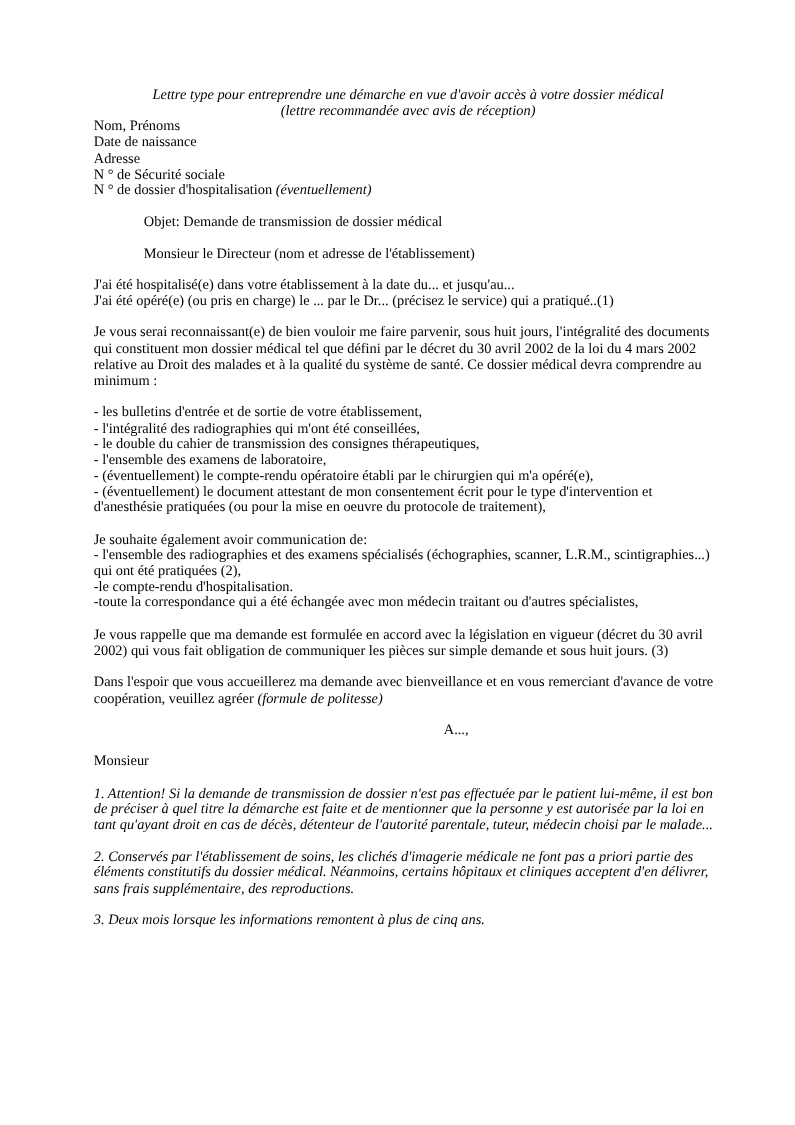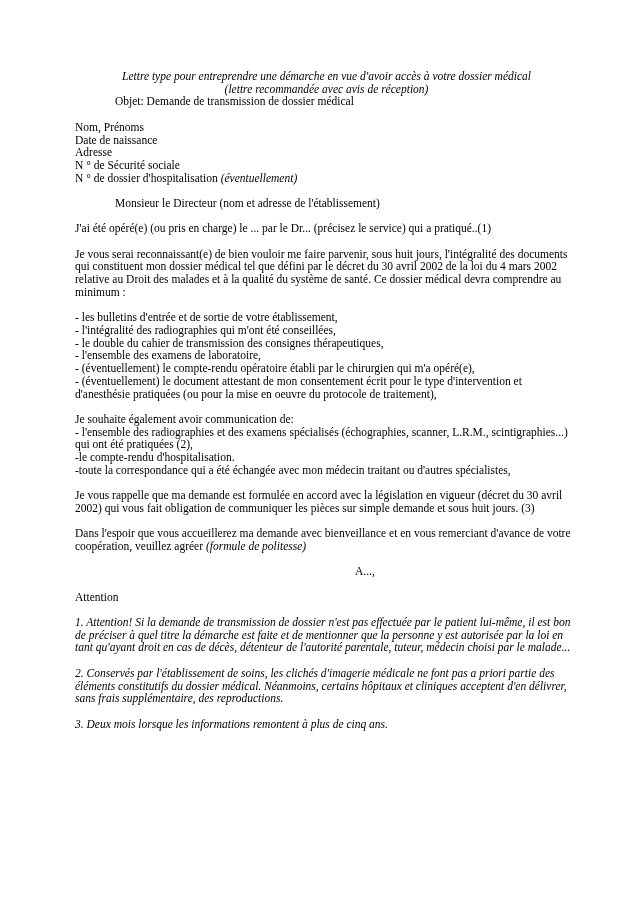--- a/index.html
+++ b/index.html
@@ -37,33 +37,34 @@
 </head>
 <body>
 
 <div class="page">
 
   <div class="block no-gap title-block">
     <div>Lettre type pour entreprendre une démarche en vue d'avoir accès à votre dossier médical</div>
     <div>(lettre recommandée avec avis de réception)</div>
   </div>
 
-  <div class="block indent">Objet: Demande de transmission de dossier médical</div>
-
   <div class="block">
     <div>Nom, Prénoms</div>
     <div>Date de naissance</div>
     <div>Adresse</div>
     <div>N ° de Sécurité sociale</div>
     <div><span>N ° de dossier d'hospitalisation </span><span class="i">(éventuellement)</span></div>
   </div>
 
+  <div class="block indent">Objet: Demande de transmission de dossier médical</div>
+
   <div class="block indent">Monsieur le Directeur (nom et adresse de l'établissement)</div>
 
   <div class="block">
+    <div>J'ai été hospitalisé(e) dans votre établissement à la date du... et jusqu'au...</div>
     <div>J'ai été opéré(e) (ou pris en charge) le ... par le Dr... (précisez le service) qui a pratiqué..(1)</div>
   </div>
 
   <div class="block">Je vous serai reconnaissant(e) de bien vouloir me faire parvenir, sous huit jours, l'intégralité des documents qui constituent mon dossier médical tel que défini par le décret du 30 avril 2002 de la loi du 4 mars 2002 relative au Droit des malades et à la qualité du système de santé. Ce dossier médical devra comprendre au minimum :</div>
 
   <div class="block">
     <div>- les bulletins d'entrée et de sortie de votre établissement,</div>
     <div>- l'intégralité des radiographies qui m'ont été conseillées,</div>
     <div>- le double du cahier de transmission des consignes thérapeutiques,</div>
     <div>- l'ensemble des examens de laboratoire,</div>
@@ -79,19 +80,19 @@
   </div>
 
   <div class="block">Je vous rappelle que ma demande est formulée en accord avec la législation en vigueur (décret du 30 avril 2002) qui vous fait obligation de communiquer les pièces sur simple demande et sous huit jours. (3)</div>
 
   <div class="block"><span>Dans l'espoir que vous accueillerez ma demande avec bienveillance et en vous remerciant d'avance de votre coopération, veuillez agréer </span><span class="i">(formule de politesse)</span></div>
 
   <div class="block place-date">
     <div>A...,</div>
   </div>
 
-  <div class="block">Attention</div>
+  <div class="block">Monsieur</div>
 
   <div class="block i">1. Attention! Si la demande de transmission de dossier n'est pas effectuée par le patient lui-même, il est bon de préciser à quel titre la démarche est faite et de mentionner que la personne y est autorisée par la loi en tant qu'ayant droit en cas de décès, détenteur de l'autorité parentale, tuteur, médecin choisi par le malade...</div>
   <div class="block i">2. Conservés par l'établissement de soins, les clichés d'imagerie médicale ne font pas a priori partie des éléments constitutifs du dossier médical. Néanmoins, certains hôpitaux et cliniques acceptent d'en délivrer, sans frais supplémentaire, des reproductions.</div>
   <div class="block i">3. Deux mois lorsque les informations remontent à plus de cinq ans.</div>
 
 </div>
 
 </body></html>

